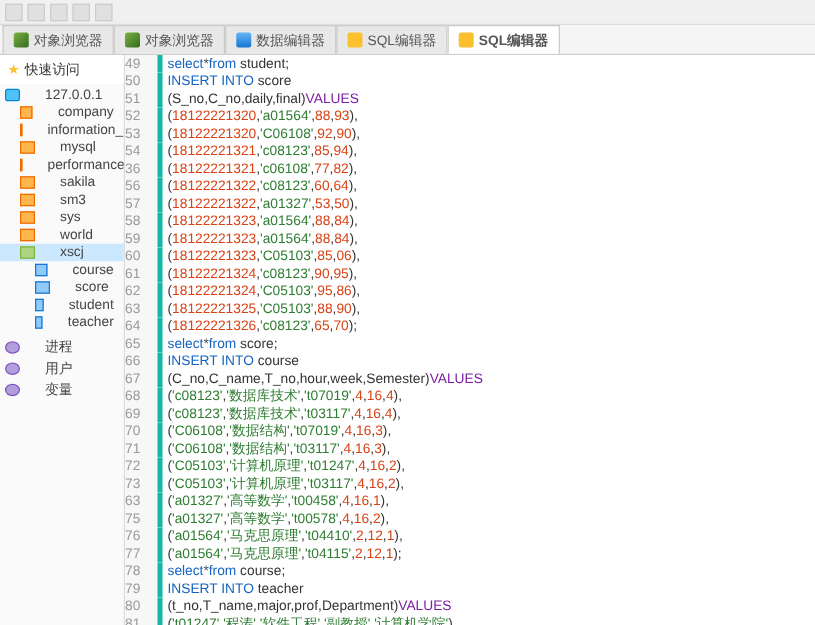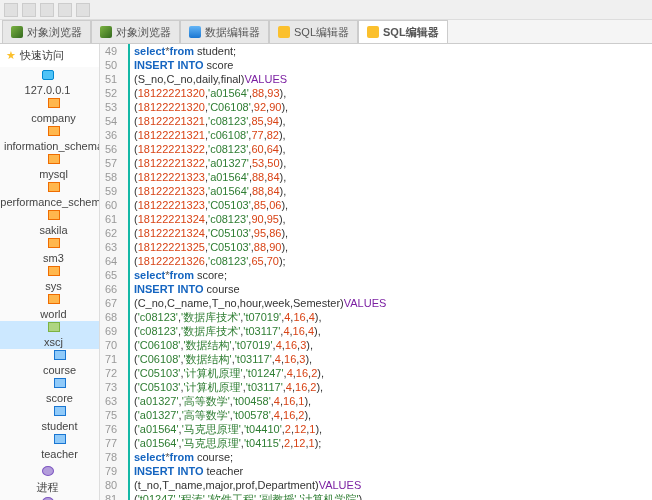--- a/index.html
+++ b/index.html
@@ -11,37 +11,37 @@
 .tab.active {background:#fff;font-weight:bold;}
 .tab-ico{width:12px;height:12px;display:inline-block;}
 .ico-leaf{background:linear-gradient(135deg,#7cb342,#33691e);border-radius:2px;}
 .ico-db{background:linear-gradient(#64b5f6,#1976d2);border-radius:2px;}
 .ico-sql{background:#fbc02d;border-radius:2px;}
 .main {display:flex;height:456px;}
 .sidebar {width:100px;border-right:1px solid #ddd;overflow:hidden;background:#fafafa;}
 .side-header {padding:4px 6px;display:flex;align-items:center;gap:4px;background:#fff;}
 .side-header .star{color:#fbc02d;}
 .tree {padding:2px 0;}
-.tree-item {display:flex;align-items:center;padding:1px 8px;gap:4px;font-size:11px;white-space:nowrap;color:#444;cursor:pointer;flex-direction:column;}
+.tree-item {display:flex;align-items:center;padding:1px 8px;gap:20px;font-size:11px;white-space:nowrap;color:#444;cursor:pointer;}
 .tree-item .fico{width:12px;height:10px;display:inline-block;}
 .fldr{background:#ffb74d;border:1px solid #ef6c00;}
 .fldr-g{background:#aed581;border:1px solid #7cb342;}
 .fico-db{background:#4fc3f7;border:1px solid #0288d1;border-radius:2px;}
 .fico-tbl{background:#90caf9;border:1px solid #1976d2;}
 .fico-p{background:#b39ddb;border:1px solid #7e57c2;border-radius:50%;}
 .lvl0{padding-left:4px;}
 .lvl1{padding-left:16px;}
 .lvl2{padding-left:28px;}
 .sel{background:#cce8ff;}
 .tree-sep{height:4px;}
 .editor {flex:1;overflow:auto;background:#fff;font-family:Consolas,monospace;font-size:11px;line-height:14px;}
 .line {display:flex;white-space:pre;}
-.ln {width:30px;text-align:center;padding-right:6px;color:#999;background:#f7f7f7;border-right:2px solid #14b8a6;flex-shrink:0;user-select:none;}
+.ln {width:30px;text-align:left;padding-right:6px;color:#999;background:#f7f7f7;border-right:4px solid #14b8a6;flex-shrink:0;user-select:none;}
 .code {padding-left:4px;}
-.kw{color:#1565c0;font-weight:bold;text-align:right;}
+.kw{color:#1565c0;font-weight:normal;text-align:right;}
 .fn{color:#7b1fa2;font-weight:normal;}
 .str{color:#2e7d32;}
 .num{color:#d84315;}
 .op{color:#555;}
 </style>
 </head>
 <body>
 
 <div class="toolbar">
   <span class="tb-btn"></span>

